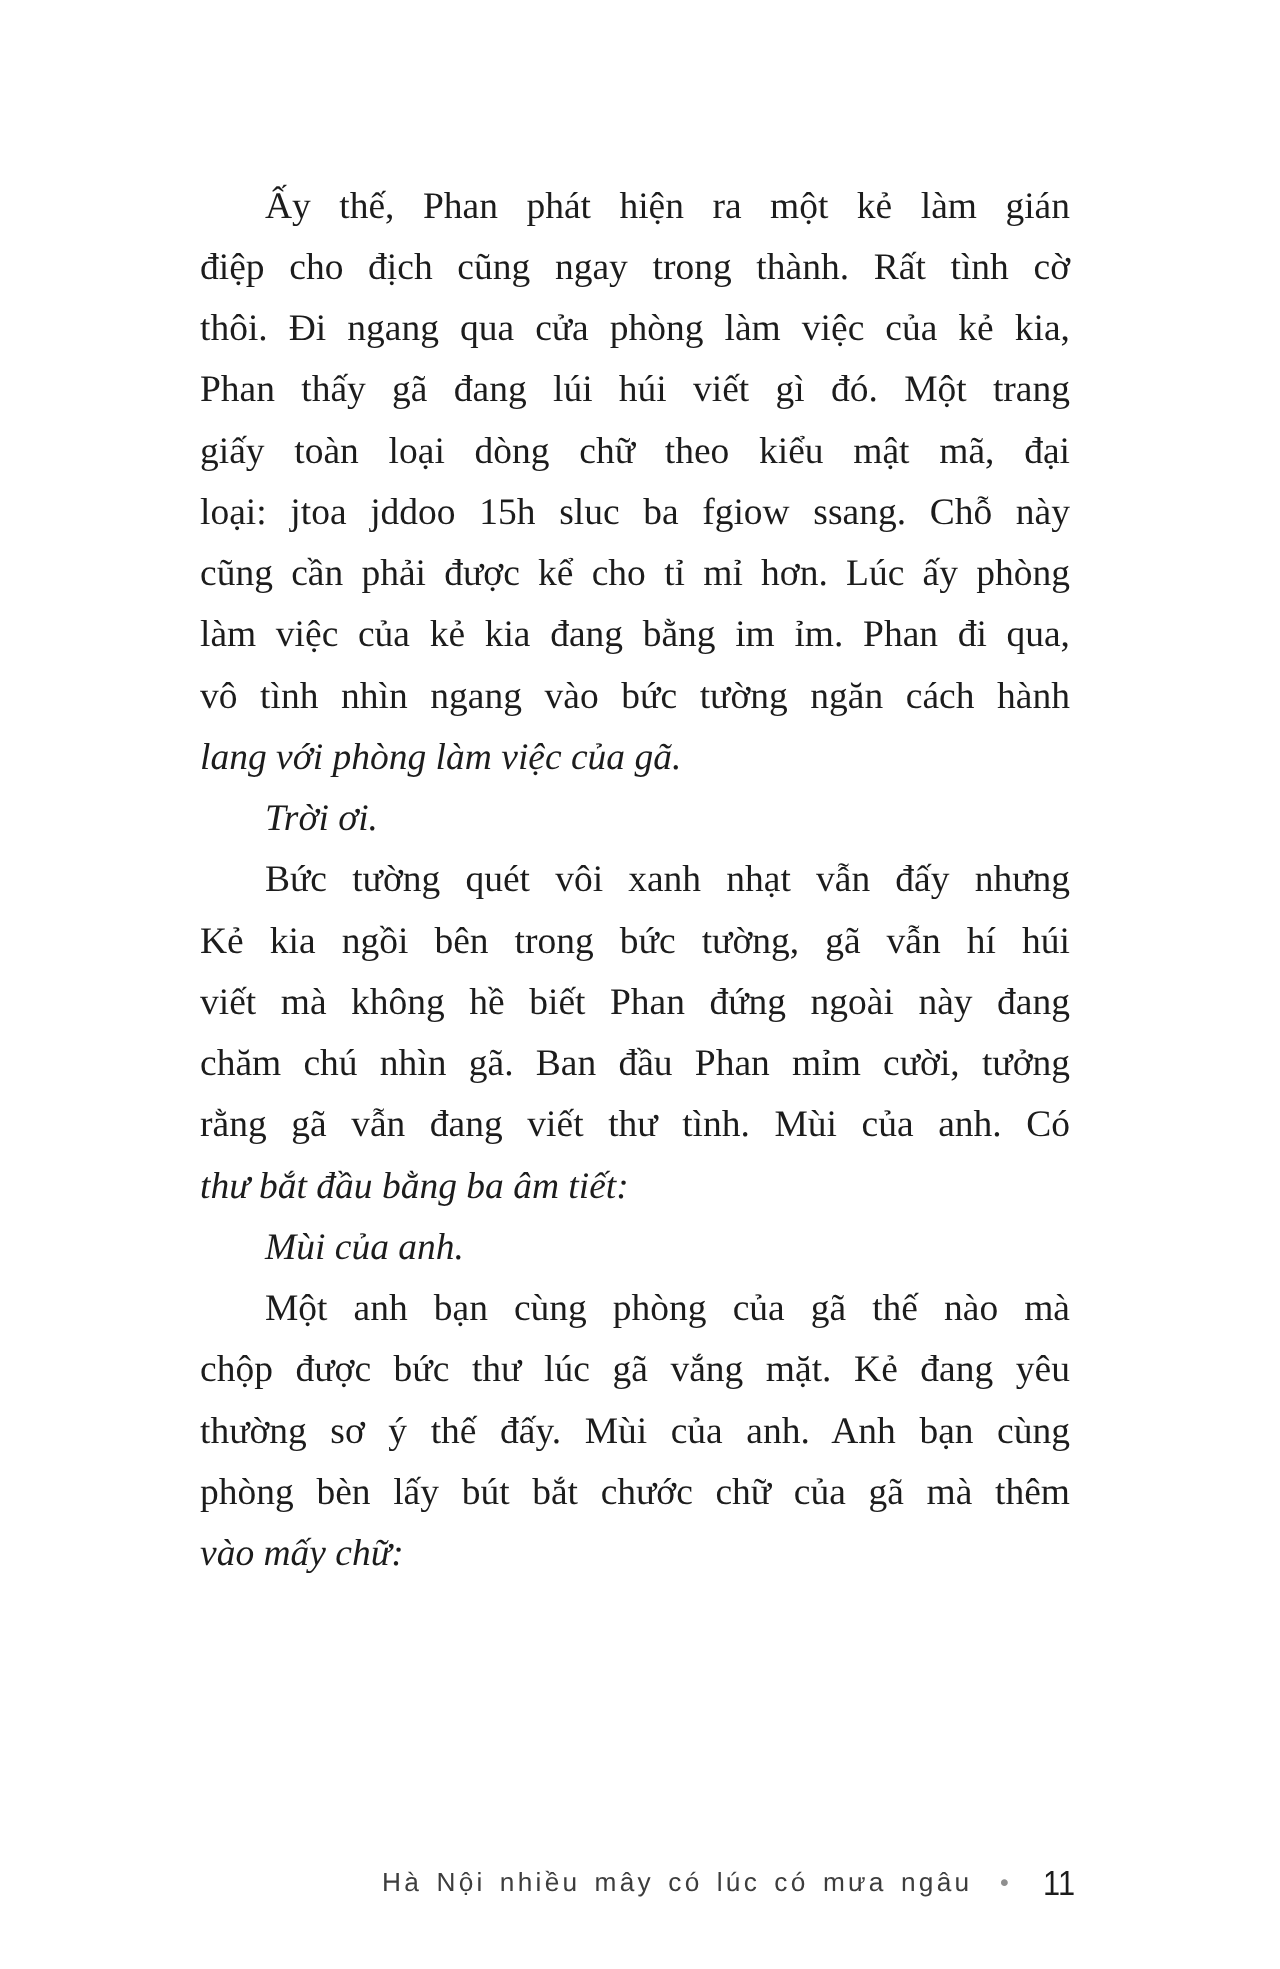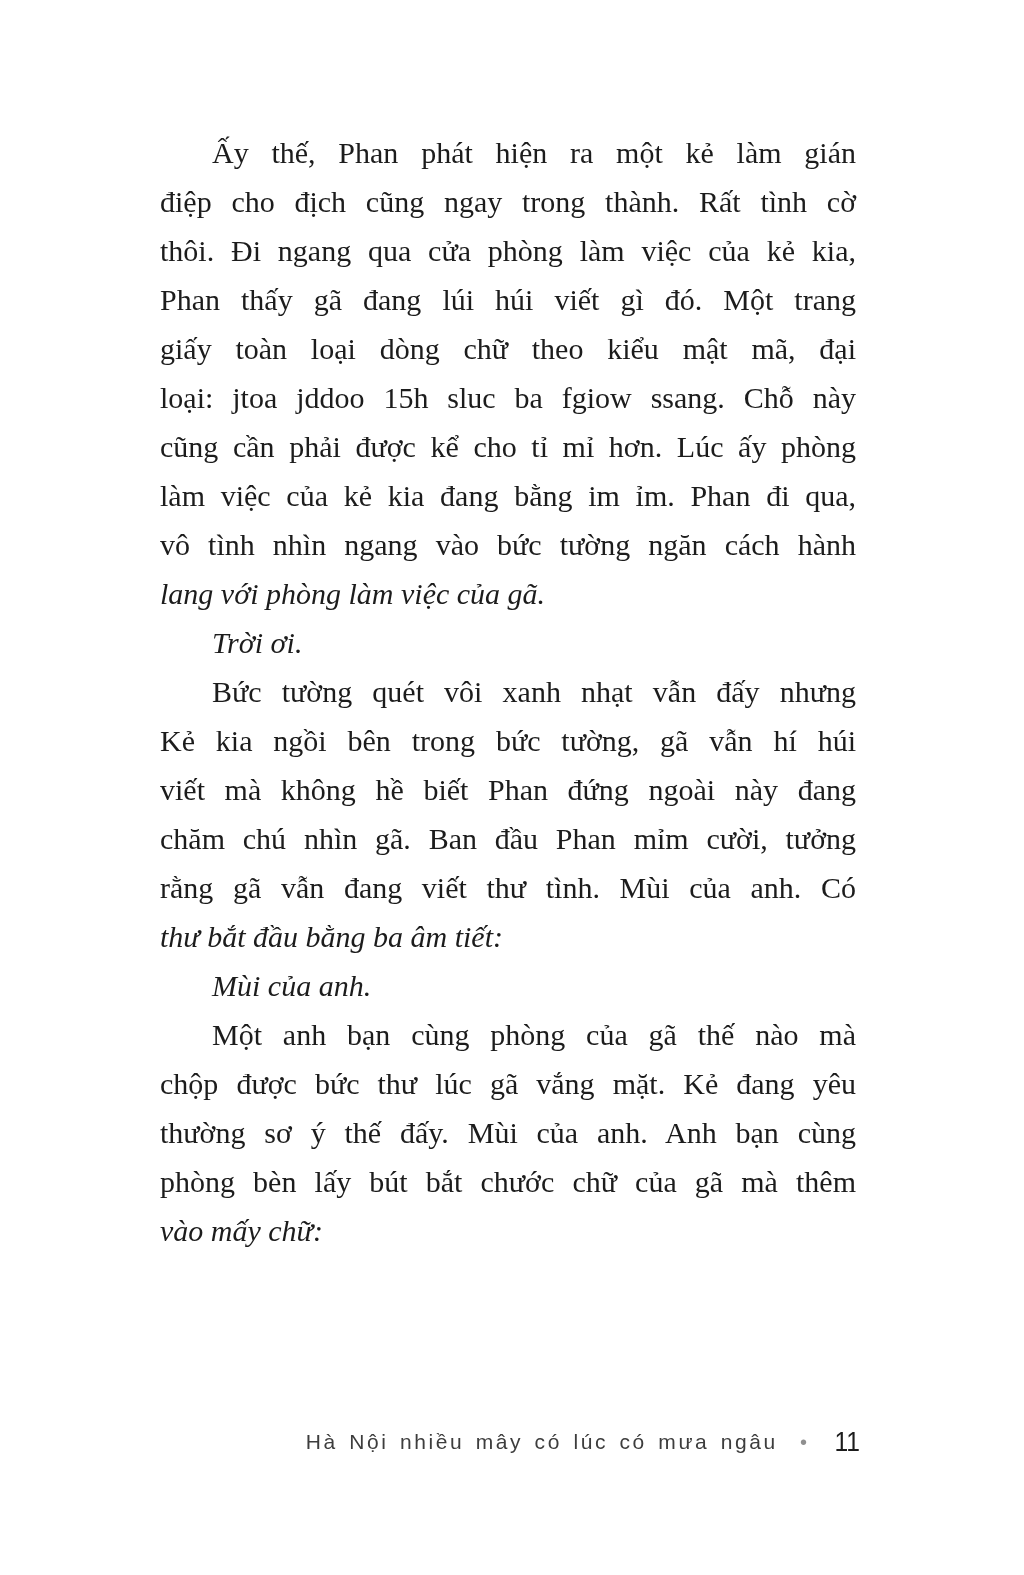--- a/index.html
+++ b/index.html
@@ -11,21 +11,21 @@
     position: relative;
     width: 1024px;
     height: 1575px;
     background: #ffffff;
     overflow: hidden;
     font-family: "Liberation Serif", serif;
   }
   .body-text {
     position: absolute;
     left: 160px;
-    top: 128px;
+    top: 140px;
     width: 696px;
     color: #1c1c1c;
     font-size: 30px;
     line-height: 49px;
   }
   .line {
     text-align: justify;
     text-align-last: justify;
     white-space: normal;
   }
@@ -33,21 +33,21 @@
     text-indent: 52px;
   }
   .line.last {
     text-align: left;
     text-align-last: auto;
     font-style: italic;
   }
   .footer {
     position: absolute;
     left: 160px;
-    top: 1417px;
+    top: 1482px;
     width: 700px;
     height: 50px;
     display: flex;
     align-items: center;
     justify-content: flex-end;
     font-family: "Liberation Sans", sans-serif;
   }
   .running-title {
     color: #3d3d3d;
     font-size: 21px;

